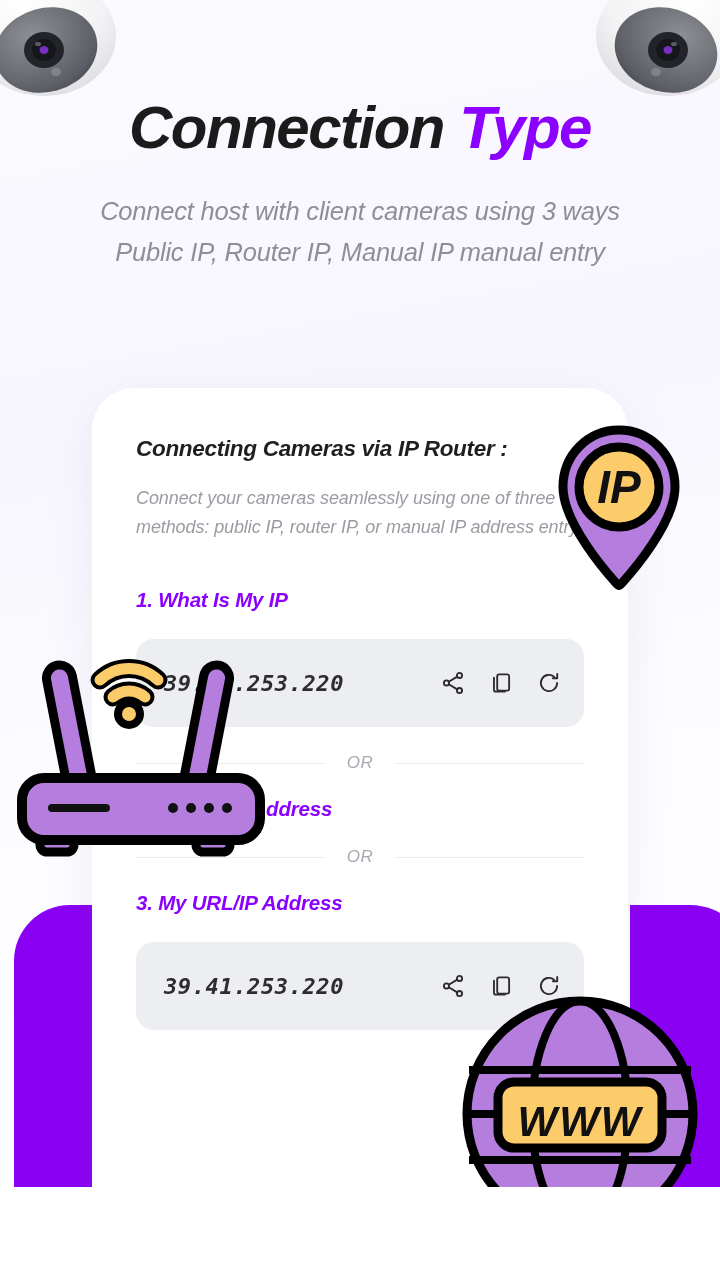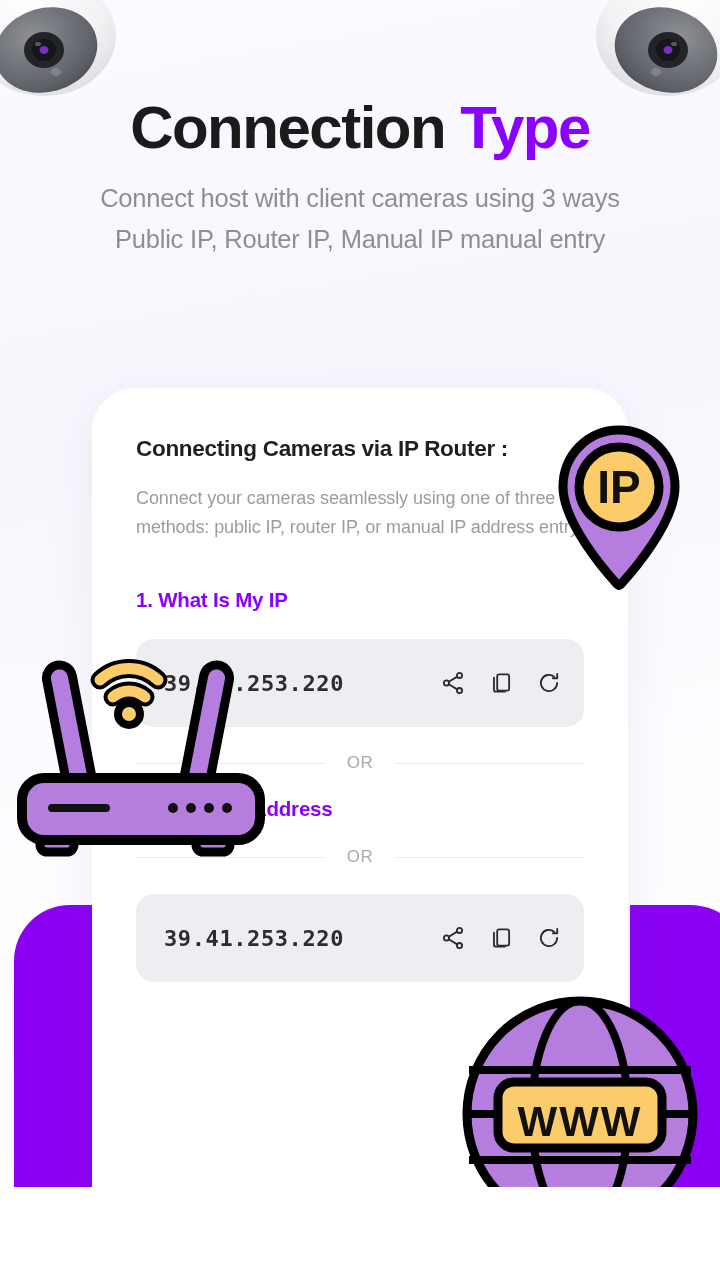--- a/index.html
+++ b/index.html
@@ -6,20 +6,21 @@
   html, body {
     width:720px; height:1280px;
     font-family:"Liberation Sans", sans-serif;
     overflow:hidden;
   }
   #root {
     position:relative;
     width:720px; height:1187px;
     background:linear-gradient(170deg,#fbfaff 0%,#f8f6fd 35%,#fdfcff 65%,#ffffff 100%);
     overflow:hidden;
+    font-style:italic;
   }
 
   
   .blob {
     position:absolute;
     background:#8a00f2;
   }
   .blob-left {
     left:14px; top:905px; width:140px; height:400px;
     border-radius:56px 0 0 0;
@@ -35,21 +36,21 @@
   .cam-right { right:-10px; transform:scaleX(-1); }
 
   
   .header { position:absolute; top:96px; left:0; width:720px; text-align:center; }
   .title {
     font-size:60px; font-weight:700; letter-spacing:-1.5px;
     color:#1b1b1b; line-height:1.05;
   }
   .title .accent { color:#8b00ff; }
   .subtitle {
-    margin-top:19px;
+    margin-top:32px;
     font-size:25.5px; font-weight:400; color:#8e8e95;
     line-height:1.62; letter-spacing:-0.2px;
   }
 
   
   .phone-card {
     position:absolute;
     left:92px; top:388px;
     width:536px; height:900px;
     background:#ffffff;
@@ -191,20 +192,21 @@
       </div>
 
       <div class="step-label s2" style="margin-top:24px;">2. Router IP Address</div>
 
       <div class="or-row">
         <div class="or-line"></div>
         <div class="or-text">OR</div>
         <div class="or-line"></div>
       </div>
 
+      <div class="step-label s3" style="margin-top:24px;">3. My URL/IP Address</div>
       <div class="ip-field">
         <span class="ip-value">39.41.253.220</span>
         <span class="ip-icons">
           <svg width="26" height="26" viewBox="0 0 24 24" fill="none" stroke="#2b2b30" stroke-width="1.7" stroke-linecap="round" stroke-linejoin="round">
             <circle cx="18" cy="5" r="2.4"></circle>
               <circle cx="6" cy="12" r="2.4"></circle>
               <circle cx="18" cy="19" r="2.4"></circle>
             <line x1="8.1" y1="10.9" x2="15.9" y2="6.1"></line>
               <line x1="8.1" y1="13.1" x2="15.9" y2="17.9"></line>
           </svg>

